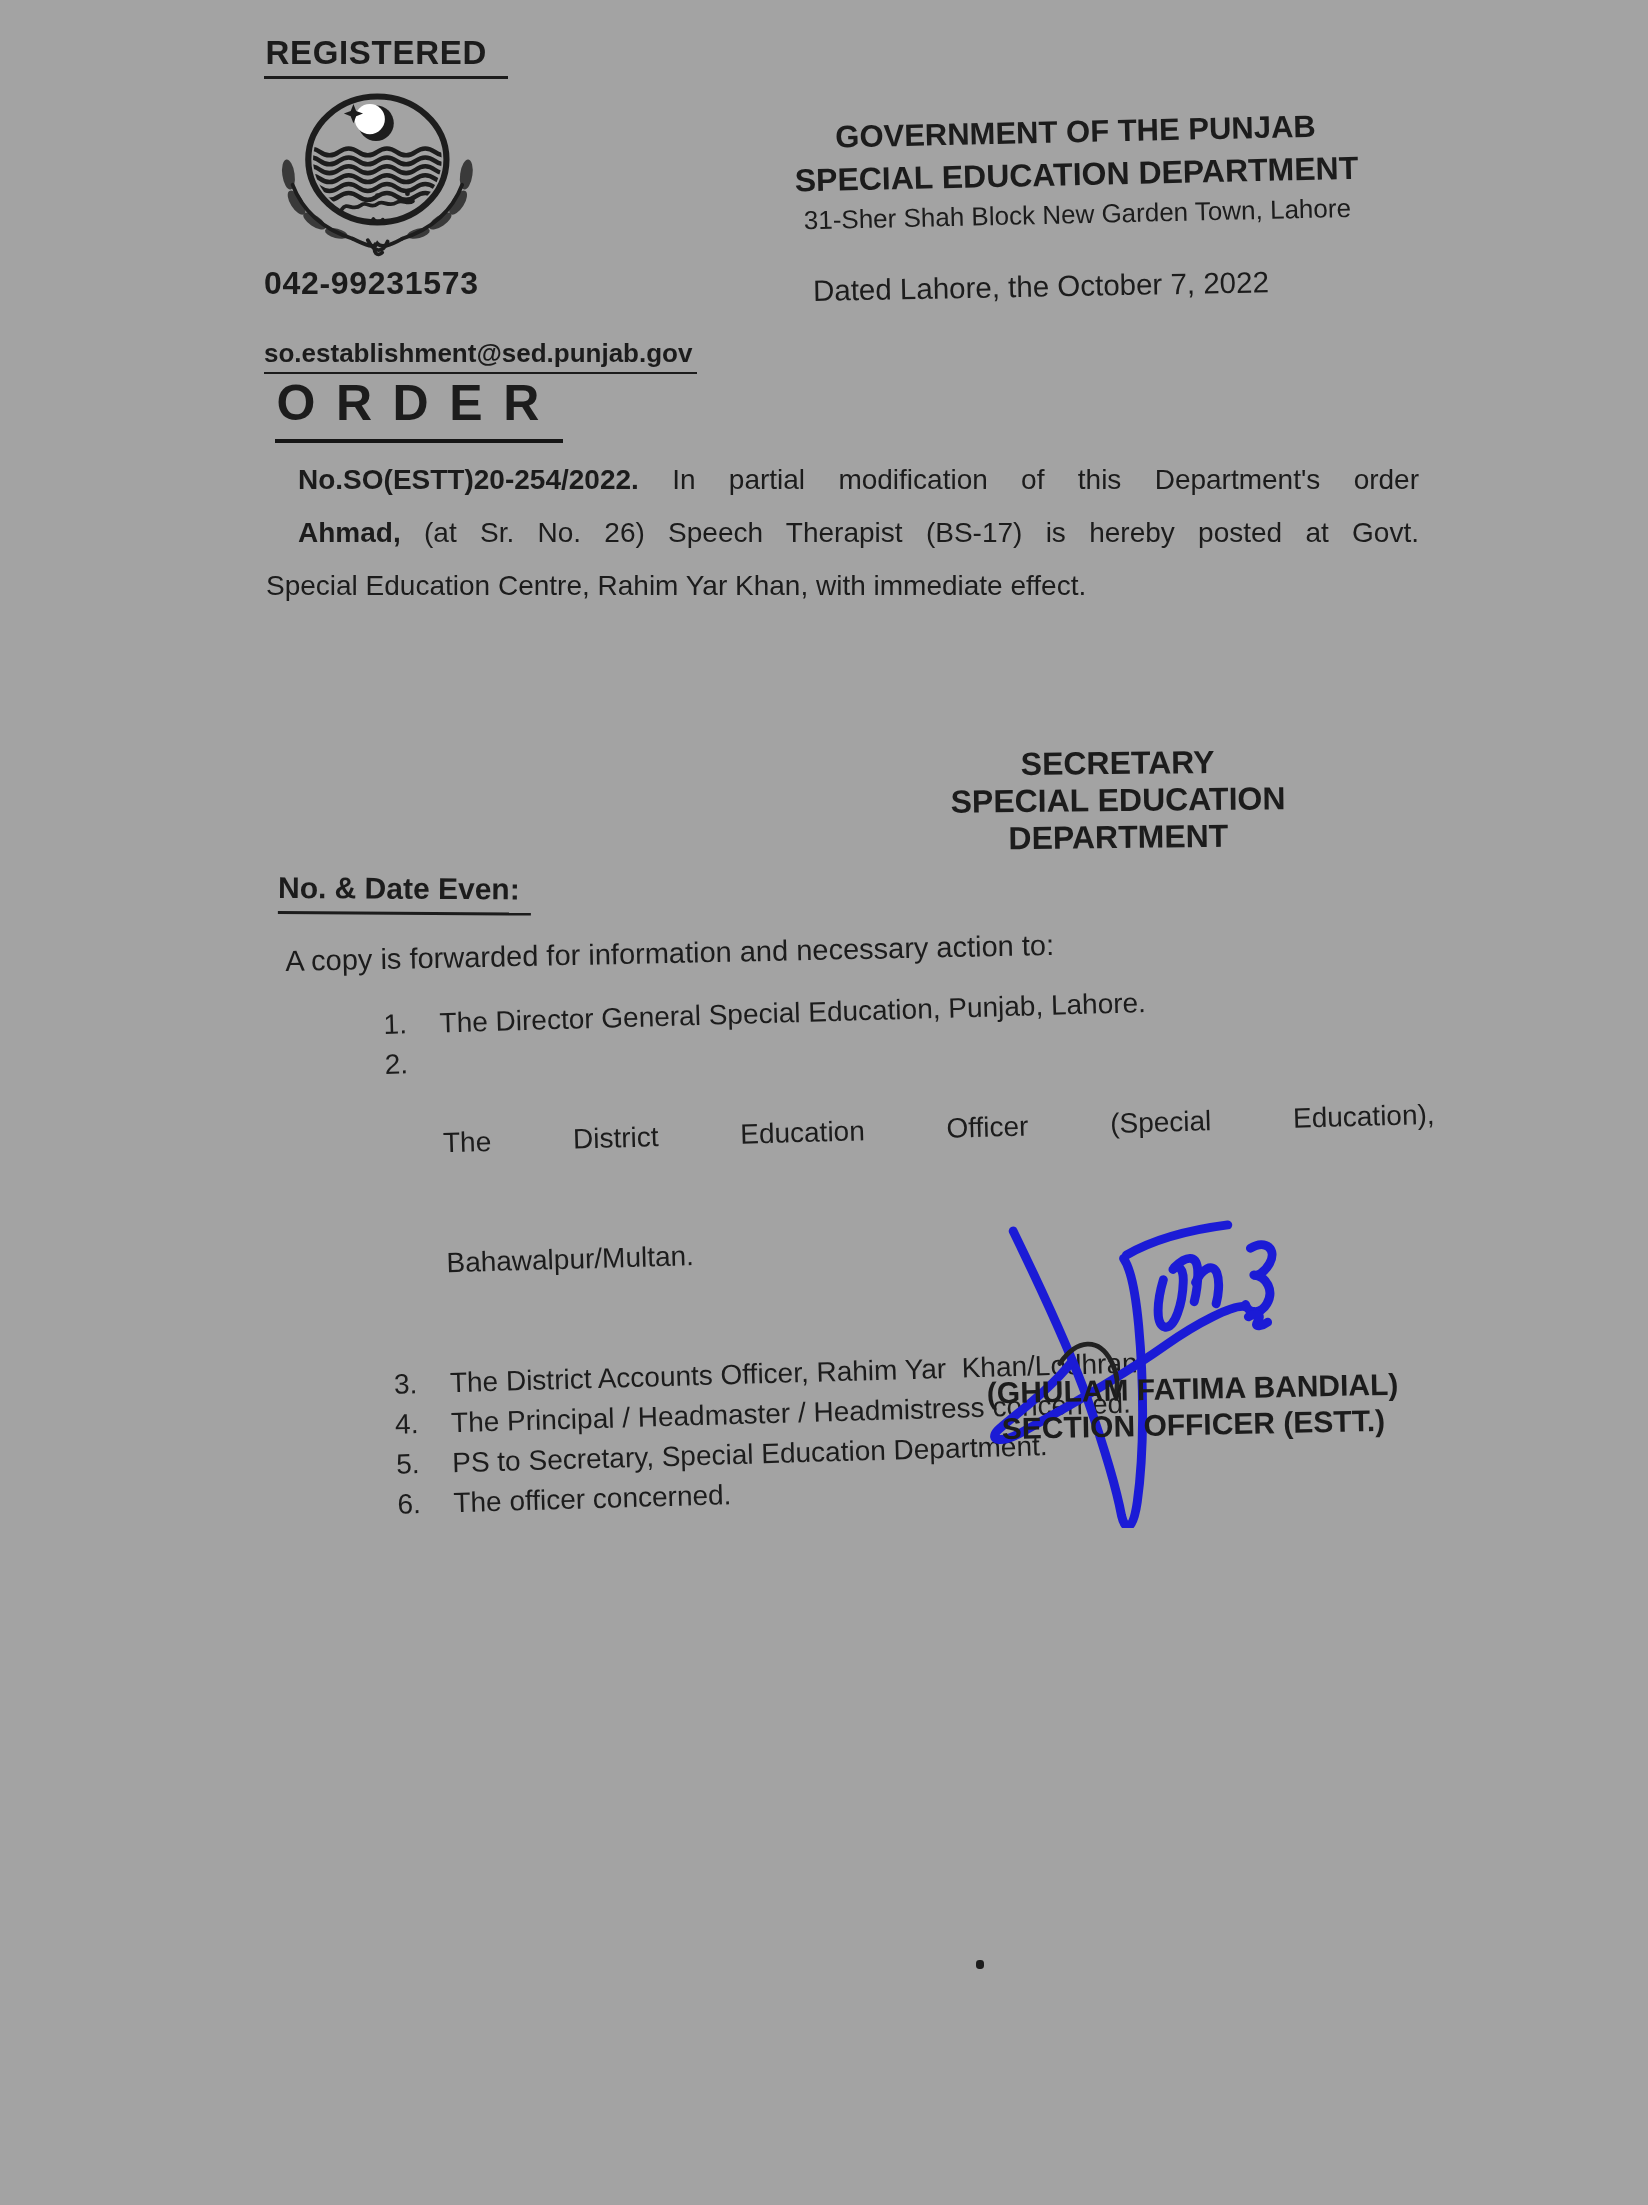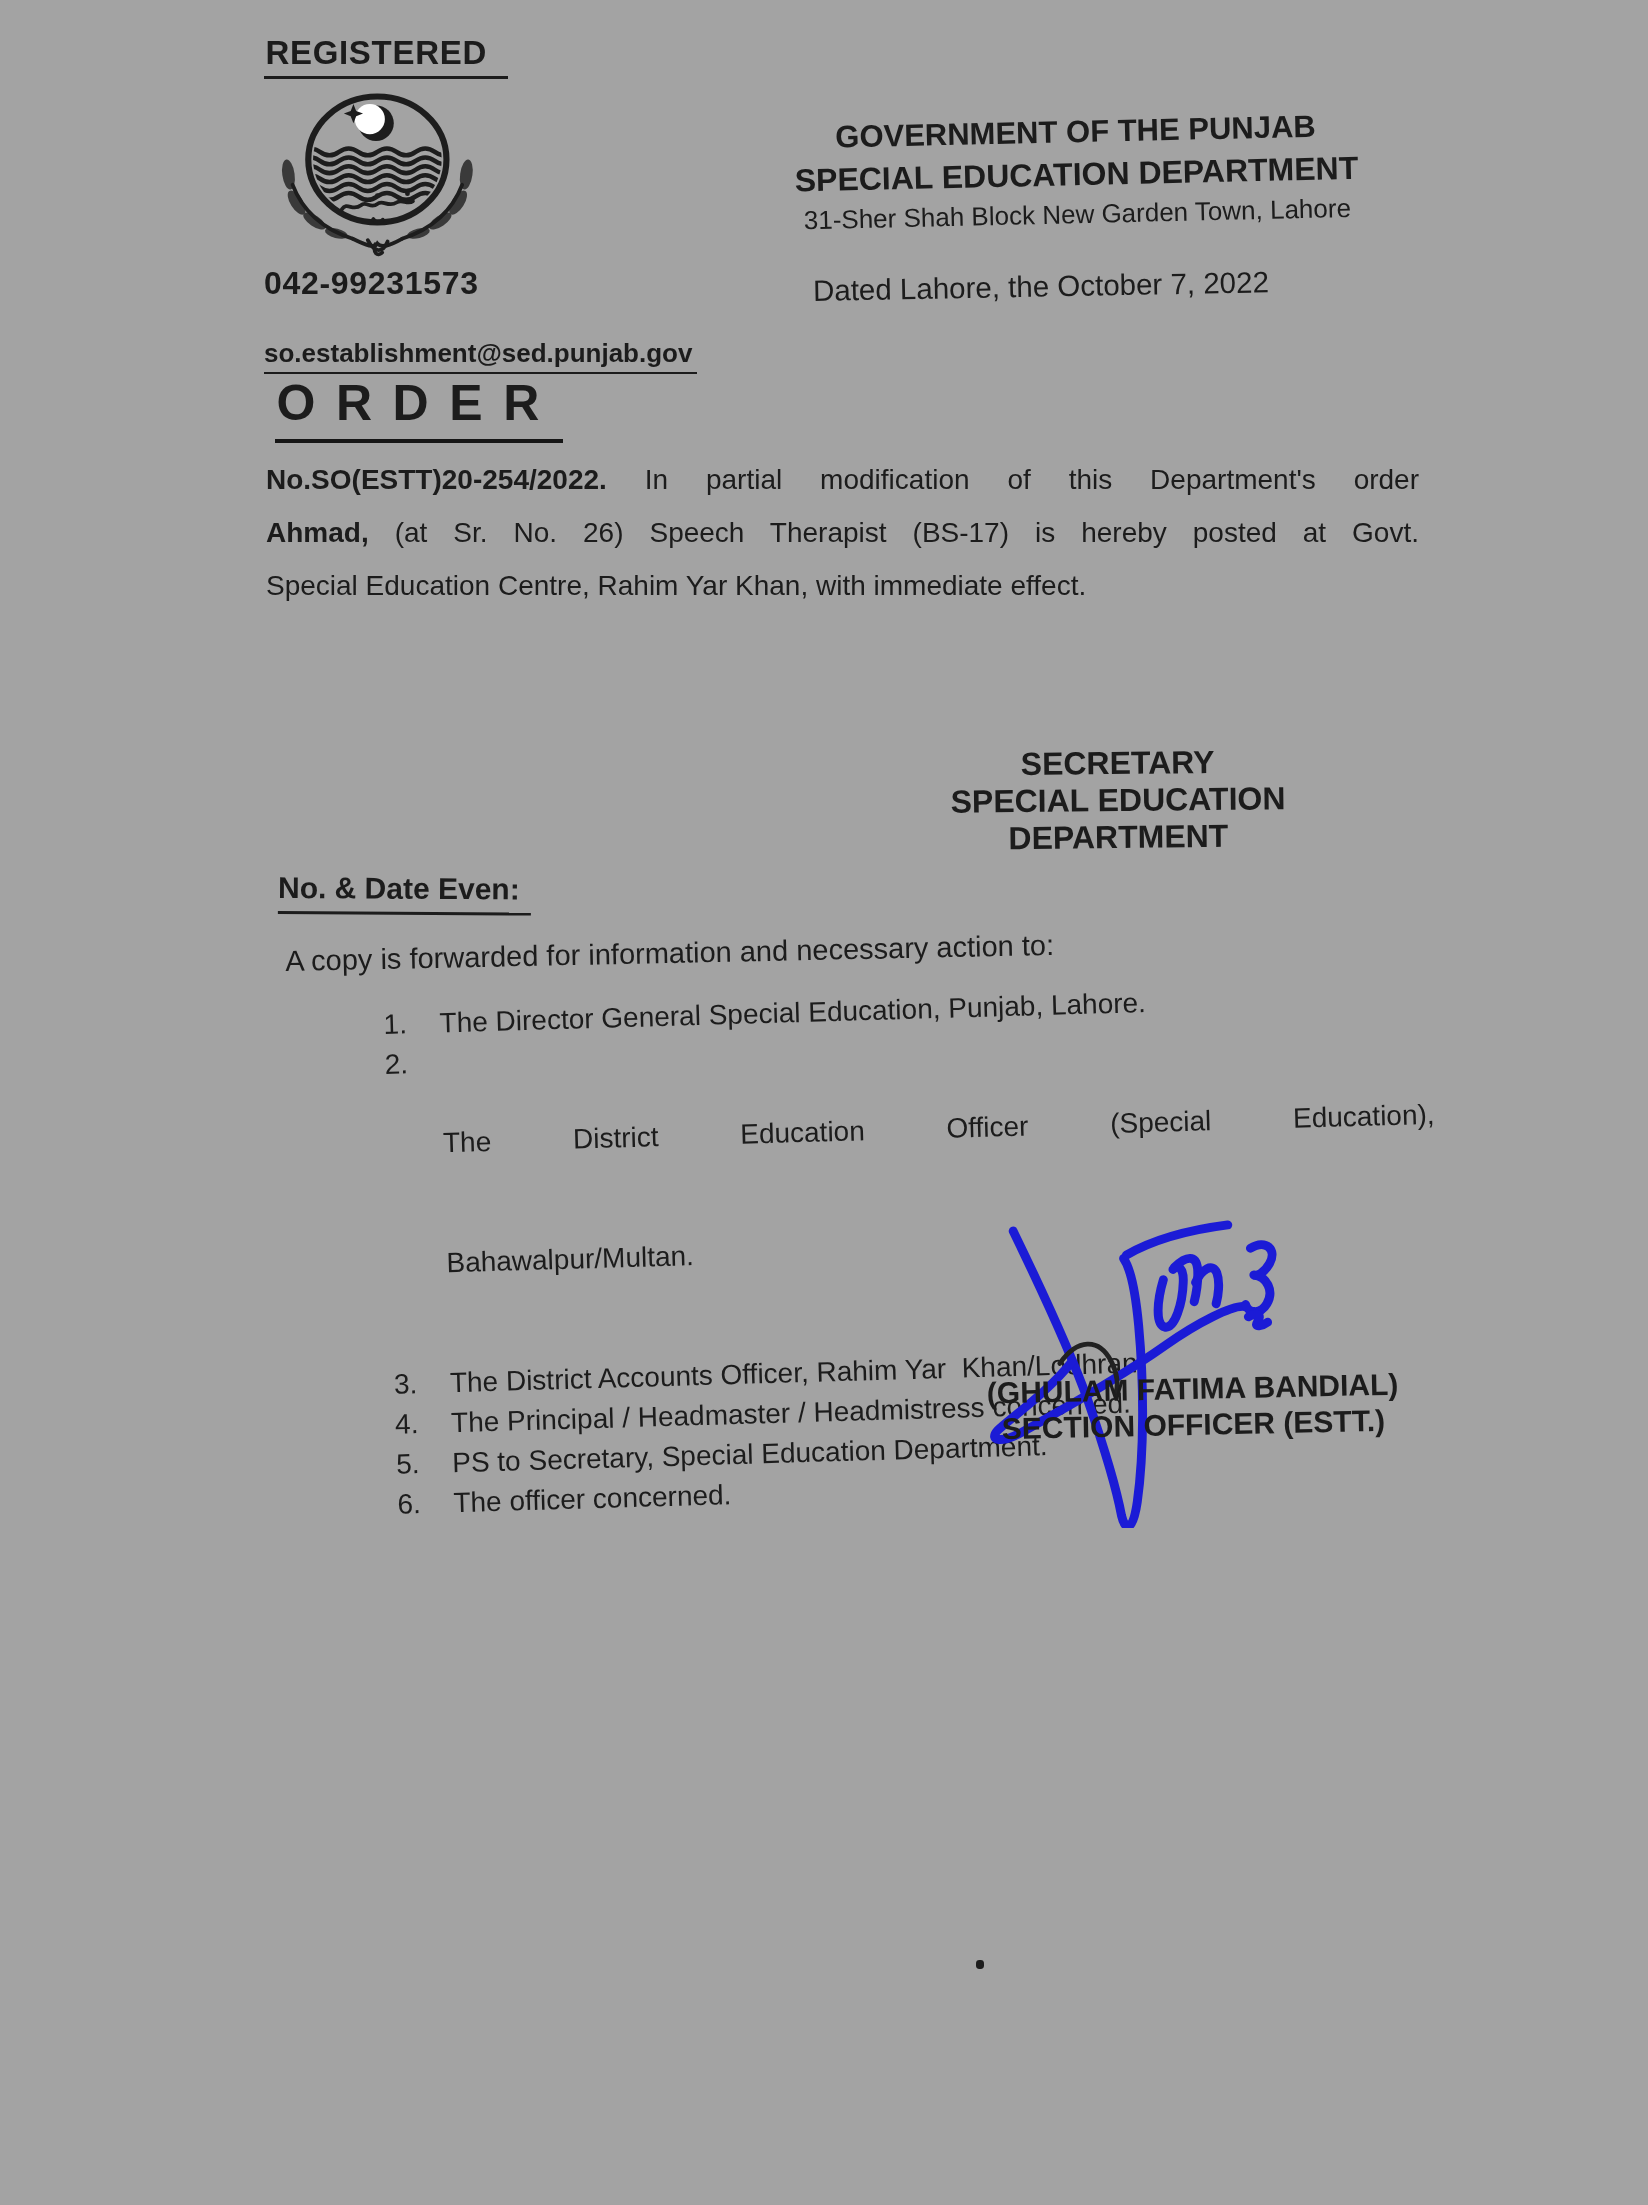--- a/index.html
+++ b/index.html
@@ -35,21 +35,21 @@
     transform:rotate(-1.1deg); transform-origin:left center;
   }
 
   
   .order-title {
     left:267px; top:374px; font-size:50px; font-weight:bold; letter-spacing:20.6px;
     border-bottom:4.8px solid #161616; padding:0 2.7px 6.9px 1.4px;margin-left:8px;
   }
   .para { left:266px; top:453px; width:1153px; font-size:28px; }
   .para .pline { line-height:53px; }
-  .j { text-align:justify; text-align-last:justify; }
+  .j { text-align:justify; text-align-last:justify;margin-left:32px; }
   b { font-weight:bold; }
 
   
   .secretary {
     left:926px; top:745px; width:384px; text-align:center; font-weight:bold;
     font-size:32px; line-height:37px; transform:rotate(-0.6deg);
   }
 
   
   .ref-label {

